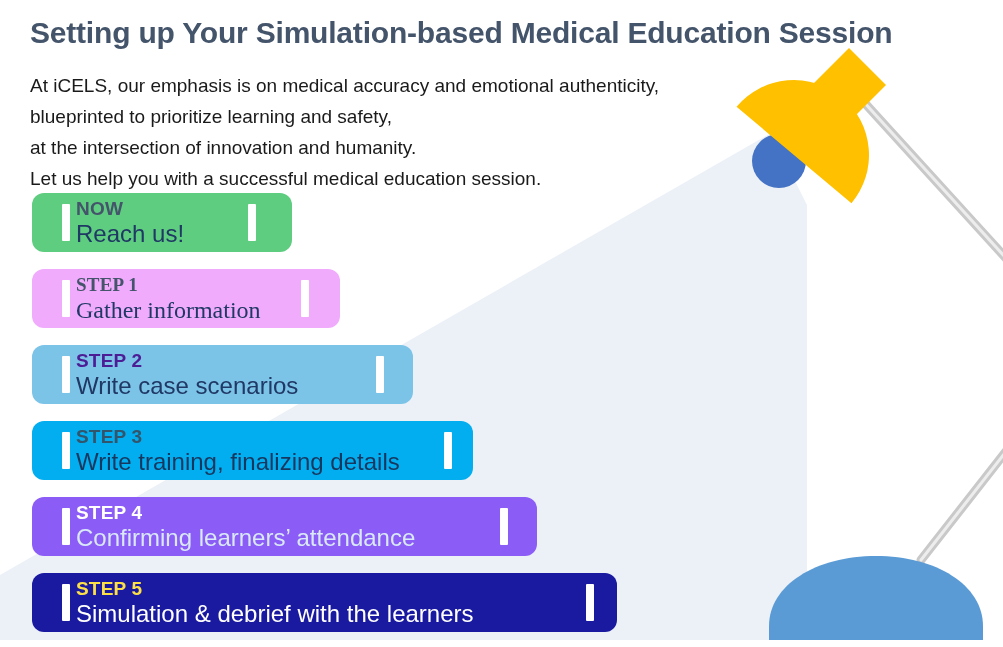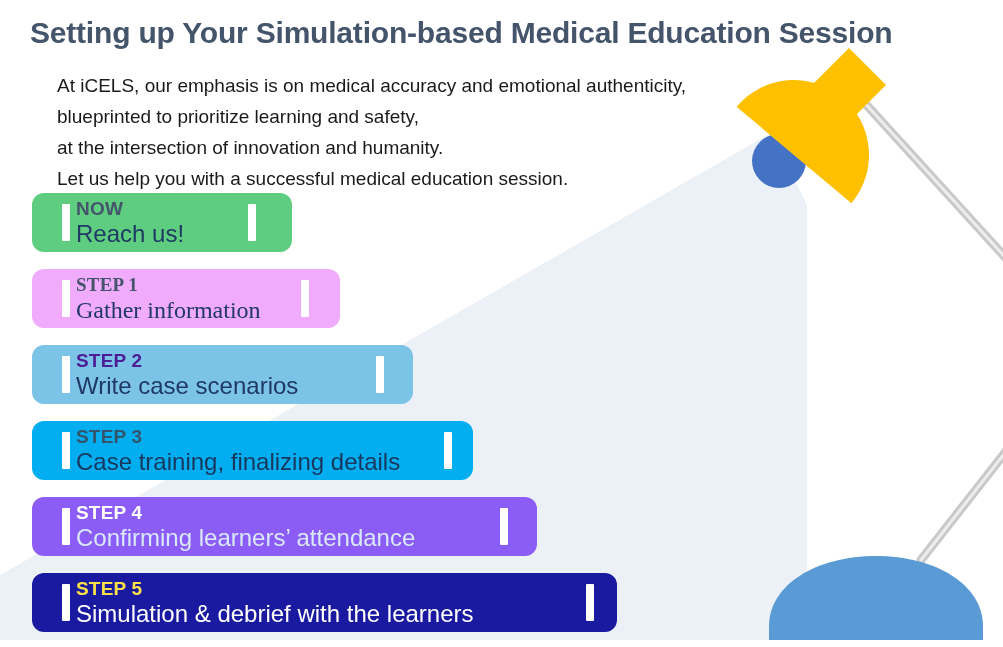--- a/index.html
+++ b/index.html
@@ -8,21 +8,21 @@
     background:#FFFFFF;
     font-family:"Liberation Sans", sans-serif;
   }
   svg.scene{position:absolute;left:0;top:0;}
   .title{
     position:absolute;left:30px;top:16px;width:940px;
     font-size:30px;font-weight:700;letter-spacing:-0.2px;
   }
   .intro{
     position:absolute;left:30px;top:70px;width:760px;
-    font-size:19px;line-height:31px;margin-left:27px;
+    font-size:19px;line-height:31px;
   }
   .bar{
     position:absolute;left:32px;height:59px;border-radius:12px;
     box-sizing:border-box;padding:5px 0 0 44px;
   }
   .bar-0{top:193px}.bar-1{top:269px}.bar-2{top:345px}
   .bar-3{top:421px}.bar-4{top:497px}.bar-5{top:573px}
   .tick{
     position:absolute;top:11px;width:8px;height:37px;
     background:#FFFFFF;border-radius:1px;
@@ -76,21 +76,21 @@
 <div class="bar bar-2" style="background: rgb(124, 195, 232); width: 381px;">
   <span class="tick tick-left" style="background: rgb(255, 255, 255);"></span>
   <div class="bar-label" style="color: #4c1d95;">STEP 2</div>
   <div class="bar-desc" style="color: rgb(31, 56, 100);">Write case scenarios</div>
   <span class="tick tick-right" style="right: 29px; background: rgb(255, 255, 255);"></span>
 </div>
 
 <div class="bar bar-3" style="background: rgb(2, 174, 239); width: 441px;">
   <span class="tick tick-left" style="background: rgb(255, 255, 255);"></span>
   <div class="bar-label" style="color: rgb(51, 85, 107);">STEP 3</div>
-  <div class="bar-desc" style="color: rgb(23, 55, 94);">Case training, finalizing details</div>
+  <div class="bar-desc" style="color: rgb(23, 55, 94);">Write training, finalizing details</div>
   <span class="tick tick-right" style="right: 21px; background: rgb(255, 255, 255);"></span>
 </div>
 
 <div class="bar bar-4" style="background: #8b5cf6; width: 505px;">
   <span class="tick tick-left" style="background: rgb(255, 255, 255);"></span>
   <div class="bar-label" style="color: rgb(255, 255, 255);">STEP 4</div>
   <div class="bar-desc" style="color: rgb(217, 233, 249);">Confirming learners’ attendance</div>
   <span class="tick tick-right" style="right: 29px; background: rgb(255, 255, 255);"></span>
 </div>
 

